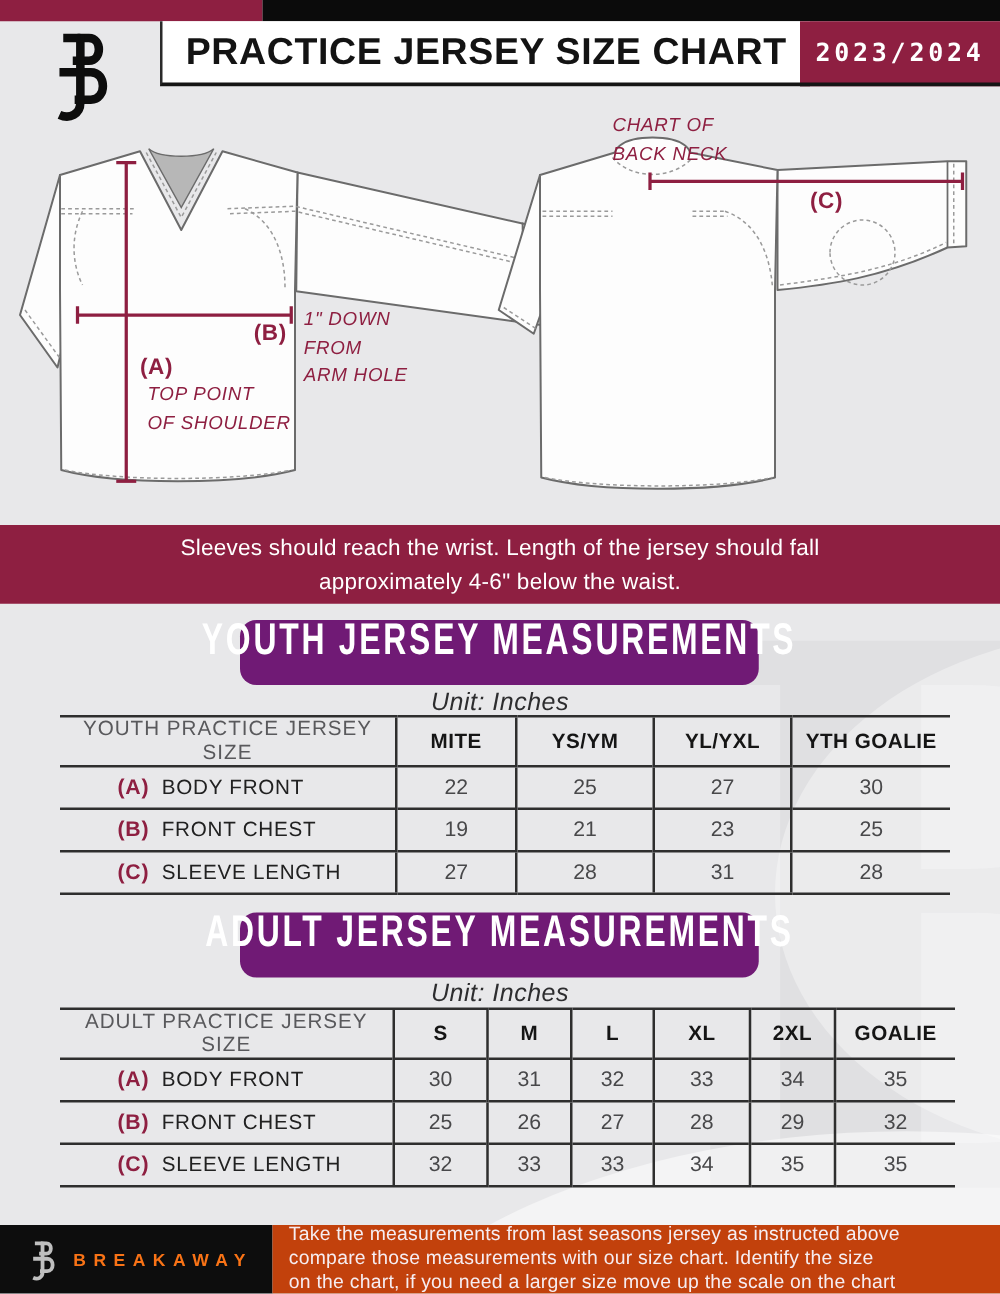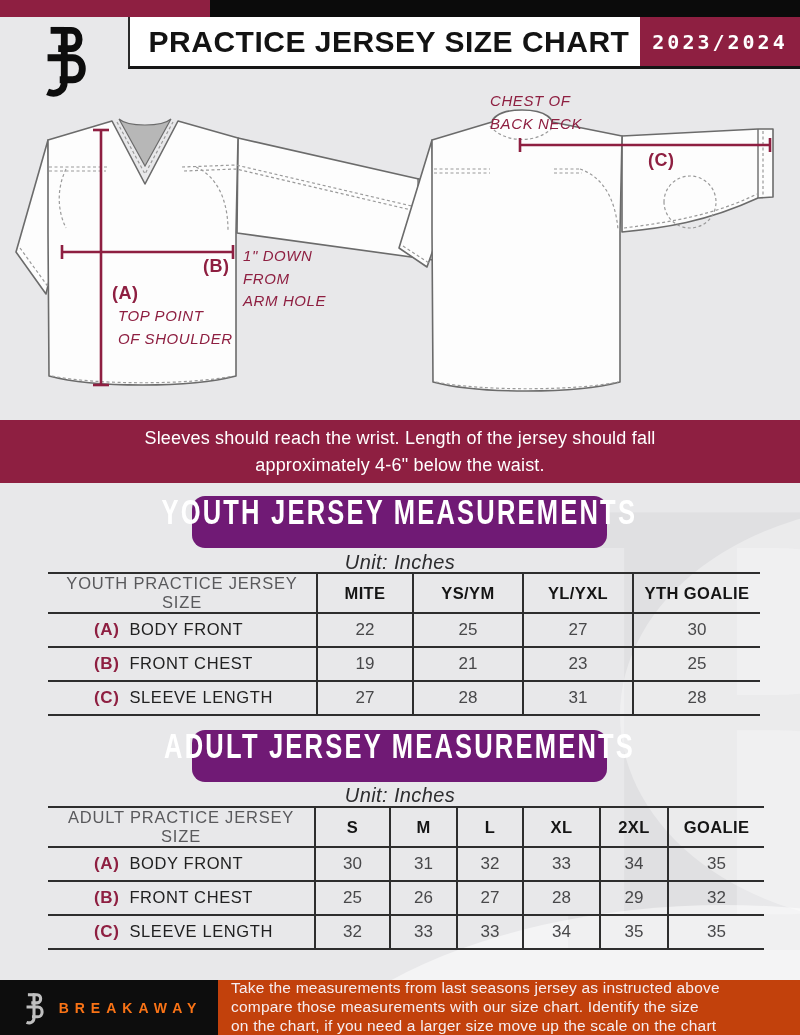--- a/index.html
+++ b/index.html
@@ -175,21 +175,21 @@
       <path d="M62,182 L233,182"></path>
         <path d="M62,175 L62,189"></path>
         <path d="M233,175 L233,189"></path>
       <path d="M520,75 L770,75"></path>
         <path d="M520,68 L520,82"></path>
         <path d="M770,68 L770,82"></path>
     </g>
   </svg>
 
   <div class="anno ital" style="left:490px; top:90px;">
-    <div>CHEST OF</div>
+    <div>CHART OF</div>
     <div>BACK NECK</div>
   </div>
   <div class="anno key" style="left:648px; top:150px;">(C)</div>
   <div class="anno key" style="left:203px; top:256px;">(B)</div>
   <div class="anno ital" style="left:243px; top:245px;">
     <div>1" DOWN</div>
     <div>FROM</div>
     <div>ARM HOLE</div>
   </div>
   <div class="anno key" style="left:112px; top:283px;">(A)</div>

